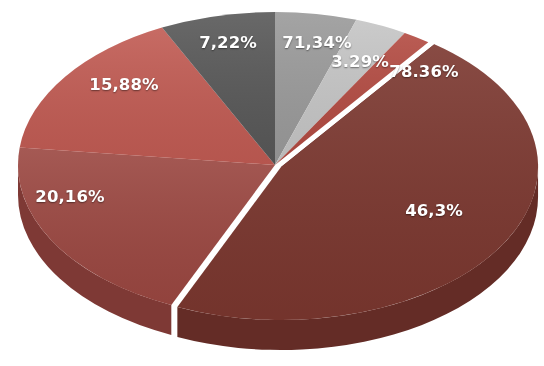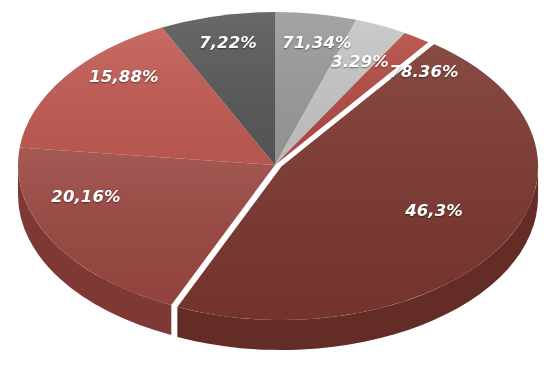--- a/index.html
+++ b/index.html
@@ -30,21 +30,20 @@
   .slice-label {
     position: absolute;
     color: #ffffff;
     font-weight: bold;
     font-size: 16.5px;
     letter-spacing: 0.1px;
     white-space: nowrap;
     text-shadow: 0 1px 1.6px rgba(0,0,0,0.45);
     transform: translate(-50%, -50%);
     pointer-events: none;
-    font-style: italic;
     -webkit-font-smoothing: antialiased;
   }
 </style>
 </head>
 <body>
 
 <div id="chart-root">
   <svg id="pie-svg" viewBox="0 0 544 366" preserveAspectRatio="none" aria-hidden="true">
     <defs>
       <linearGradient id="shade-top" x1="0" y1="0" x2="0" y2="1">
@@ -73,17 +72,17 @@
         <path d="M 275 165 L 162.06 27.57 A 257 153 0 0 1 275.00 12.00 Z" fill="#585858"></path>
         <path d="M 275 165 L 162.06 27.57 A 257 153 0 0 1 275.00 12.00 Z" fill="url(#shade-top)"></path>
       </g>
   </svg>
 
   <div id="labels-layer">
       <div class="slice-label" style="left: 317px; top: 42px;">71,34%</div>
       <div class="slice-label" style="left: 360px; top: 47px; margin-top: 14px;">3.29%</div>
       <div class="slice-label" style="left: 424px; top: 71px;">78.36%</div>
       <div class="slice-label" style="left: 434px; top: 210px;">46,3%</div>
-      <div class="slice-label" style="left: 86px; top: 196px;">20,16%</div>
-      <div class="slice-label" style="left: 124px; top: 76px;">15,88%</div>
+      <div class="slice-label" style="left: 70px; top: 196px;">20,16%</div>
+      <div class="slice-label" style="left: 124px; top: 84px;">15,88%</div>
       <div class="slice-label" style="left: 228px; top: 42px;">7,22%</div>
     </div>
 </div>
 
 </body></html>

